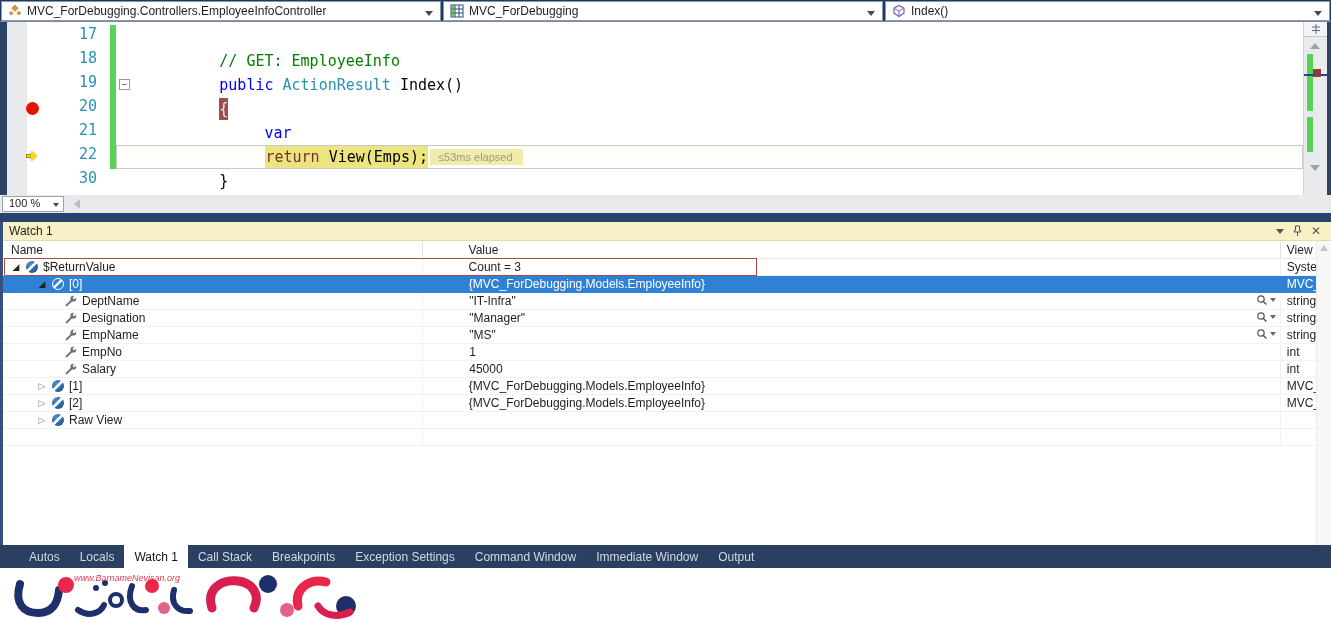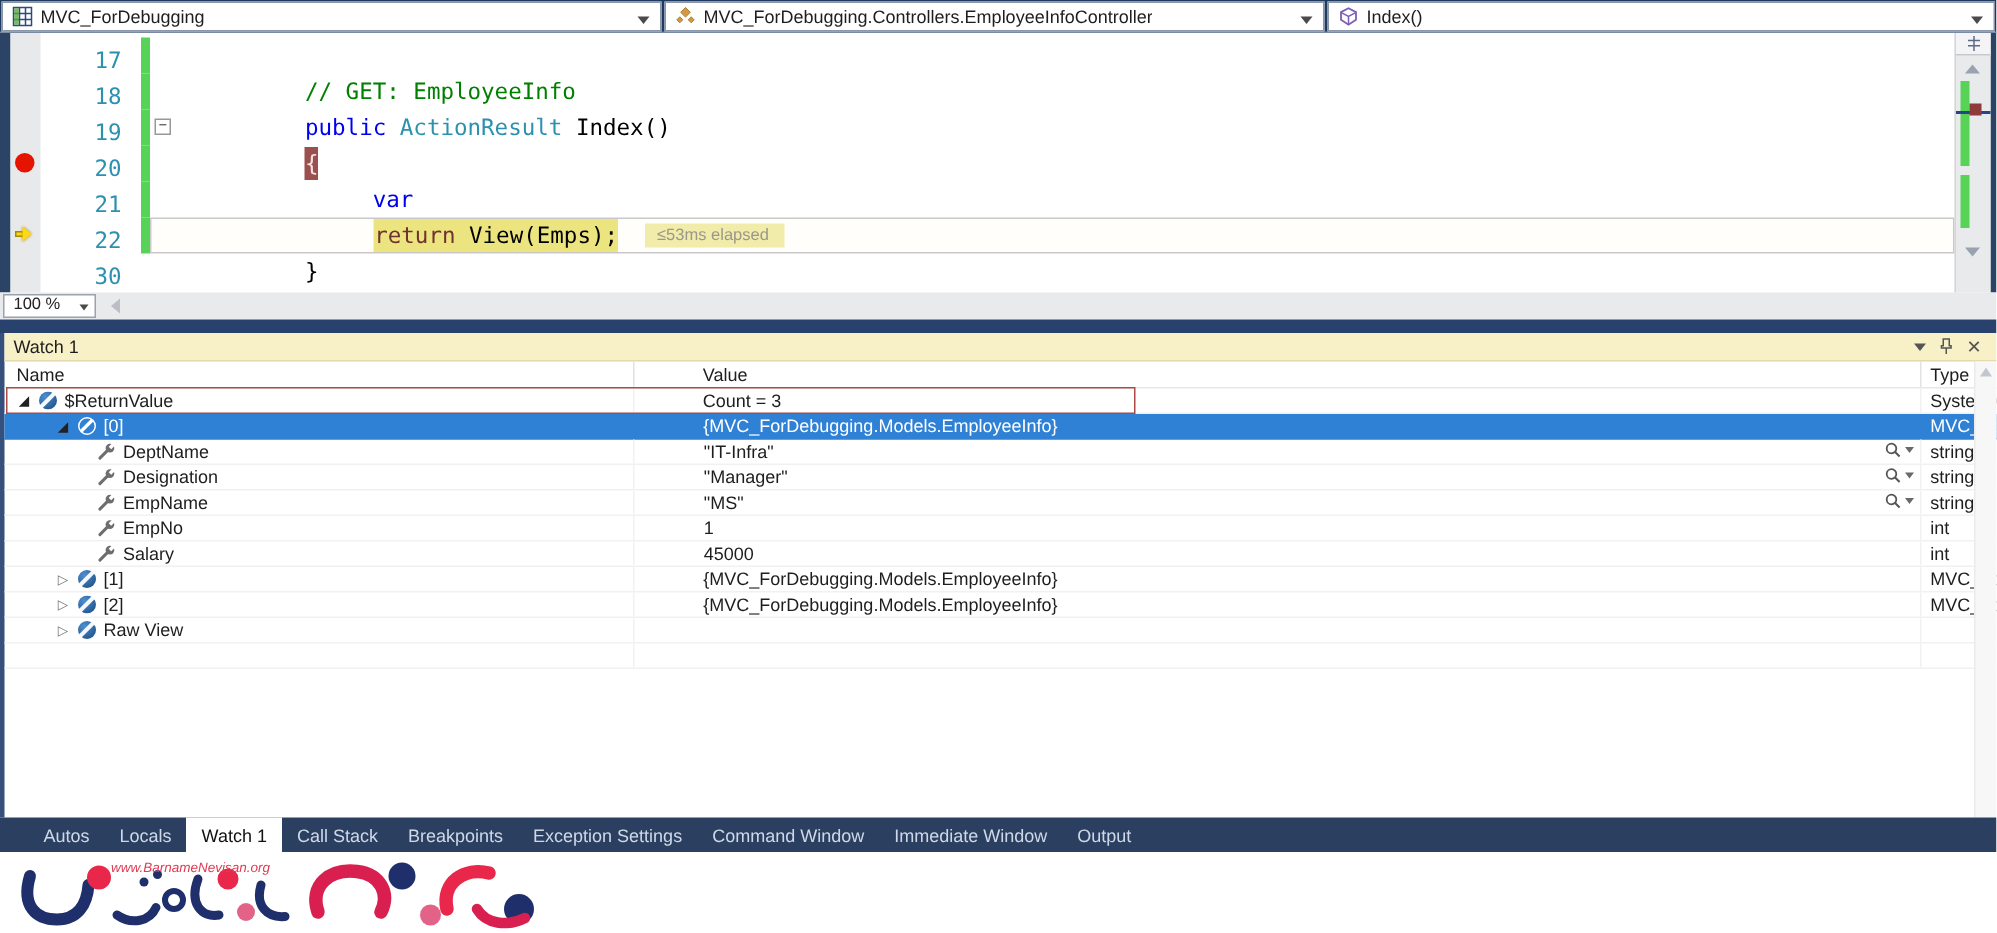--- a/index.html
+++ b/index.html
@@ -17,36 +17,36 @@
                 border-left:4px solid transparent; border-right:4px solid transparent;
                 border-top:5px solid #4a4a4a; }
   .cicon { width:14px; height:14px; margin-right:5px; flex:0 0 auto; }
   .combo1 { width:440px; } .combo2 { width:440px; } .combo3 { flex:1; }
 
   
   .editor { position:absolute; top:22px; left:0; width:1331px; height:173px;
             background:#fff; border-left:7px solid #2b4365; border-right:4px solid #2b4365; }
   .bp-strip { position:absolute; left:0; top:0; bottom:0; width:20px; background:#e8e9eb; }
   .lines { position:absolute; left:0; top:3px; right:24px; }
-  .cline { height:24px; display:flex; align-items:flex-end; }
+  .cline { height:24px; display:flex; align-items:flex-start;padding-left:16px; }
   .mcell { width:20px; height:24px; flex:0 0 auto; position:relative; }
   .lnum  { width:67px; flex:0 0 auto; text-align:right; padding-right:13px;
            font:15px "DejaVu Sans Mono",monospace; color:#2b91af; }
   .chg   { width:6px; height:24px; flex:0 0 auto; }
   .chg.green { background:#57d357; }
   .codecell { flex:1; font:15px/22px "DejaVu Sans Mono",monospace; color:#000;
               white-space:pre; padding-left:13px; position:relative; height:24px;
               display:flex; align-items:center; }
   .codecell.cur { border:1px solid #c9c9c9; background:#fffefa; }
   .c-comment { color:#008000; } .c-kw { color:#0000f0; } .c-type { color:#2b91af; }
   .c-plain { color:#000; } .c-ret { color:#6f3230; }
   .brace-bp { background:#9c4f4f; color:#f3e3e3; }
   .hl { background:#ece57f; }
   .perftip { background:#f2ecab; color:#9b978a; font:11px "Liberation Sans",sans-serif;
-             padding:2px 10px 2px 8px; margin-left:18px; white-space:nowrap; }
+             padding:2px 10px 2px 8px; margin-left:2px; white-space:nowrap; }
   .bp-dot { position:absolute; left:3px; top:5px; width:13px; height:13px;
             border-radius:50%; background:#e41400; }
   .cur-arrow { position:absolute; left:3px; top:7px; width:8px; height:8px; }
   .cur-arrow .stem { position:absolute; left:0; top:2px; width:6px; height:4px;
             background:#ffd814; border:1px solid #a58a00; border-right:none; }
   .cur-arrow .head { position:absolute; left:5px; top:-1px; width:0; height:0;
             border-top:5px solid transparent; border-bottom:5px solid transparent;
             border-left:6px solid #ffd814; filter:drop-shadow(0 0 1px #a58a00); }
   .collapse-box { position:absolute; left:3px; top:6px; width:11px; height:11px;
             border:1px solid #989898; background:#fff; color:#444;
@@ -134,36 +134,36 @@
   .ptab.active { background:#fff; color:#111; }
 
   
   .footer { position:absolute; top:568px; left:0; width:1331px; height:54px; background:#fff; }
   .logo { position:absolute; left:6px; top:2px; }
 </style>
 </head>
 <body>
 
 <div class="topbar">
+  <div class="combo combo2">
+    <svg class="cicon" viewBox="0 0 14 14">
+      <path d="M7 1 l3.2 3.2 -3.2 3.2 -3.2 -3.2 z" fill="#d29a43" stroke="#a8751f" stroke-width=".6"></path>
+      <path d="M3.2 7.2 l2 2 -2 2 -2 -2 z" fill="#d29a43" stroke="#a8751f" stroke-width=".6"></path>
+      <path d="M10.8 7.2 l2 2 -2 2 -2 -2 z" fill="#d29a43" stroke="#a8751f" stroke-width=".6"></path>
+    </svg>
+    <span class="lbl">MVC_ForDebugging.Controllers.EmployeeInfoController</span>
+    <span class="arr"></span>
+  </div>
   <div class="combo combo1">
     <svg class="cicon" viewBox="0 0 14 14">
       <rect x="1" y="1" width="12" height="12" fill="#fff" stroke="#2b4d7e"></rect>
       <path d="M1 5h12M1 9h12M5 1v12M9 1v12" stroke="#2b4d7e" fill="none"></path>
       <rect x="1.5" y="1.5" width="3" height="11" fill="#58a83a" opacity=".8"></rect>
     </svg>
     <span class="lbl">MVC_ForDebugging</span>
-    <span class="arr"></span>
-  </div>
-  <div class="combo combo2">
-    <svg class="cicon" viewBox="0 0 14 14">
-      <path d="M7 1 l3.2 3.2 -3.2 3.2 -3.2 -3.2 z" fill="#d29a43" stroke="#a8751f" stroke-width=".6"></path>
-      <path d="M3.2 7.2 l2 2 -2 2 -2 -2 z" fill="#d29a43" stroke="#a8751f" stroke-width=".6"></path>
-      <path d="M10.8 7.2 l2 2 -2 2 -2 -2 z" fill="#d29a43" stroke="#a8751f" stroke-width=".6"></path>
-    </svg>
-    <span class="lbl">MVC_ForDebugging.Controllers.EmployeeInfoController</span>
     <span class="arr"></span>
   </div>
   <div class="combo combo3">
     <svg class="cicon" viewBox="0 0 14 14">
       <path d="M7 1.5 l5 2.6 v5 L7 12.5 2 9.1 v-5 z" fill="none" stroke="#7e5fb5" stroke-width="1.2"></path>
       <path d="M2.2 4.4 L7 7 l4.8 -2.6 M7 7 v5" fill="none" stroke="#7e5fb5" stroke-width="1"></path>
     </svg>
     <span class="lbl">Index()</span>
     <span class="arr"></span>
   </div>
@@ -266,21 +266,21 @@
         <path d="M3.5 1h4v4.5h1.2V7H2.3V5.5h1.2z" fill="none" stroke="#555"></path>
         <path d="M5.5 7v4" stroke="#555"></path>
       </svg>
       <span class="wt-x">✕</span>
     </span>
   </div>
 
   <div class="whead">
     <div class="col-name">Name</div>
     <div class="col-val">Value</div>
-    <div class="col-type">Type</div>
+    <div class="col-type">View</div>
   </div>
 
   <div class="wrows">
 
     <div class="wrow">
       <div class="col-name lvl0">
         <span class="tw">◢</span>
         <span class="sphere"></span>
         <span>$ReturnValue</span>
       </div>

